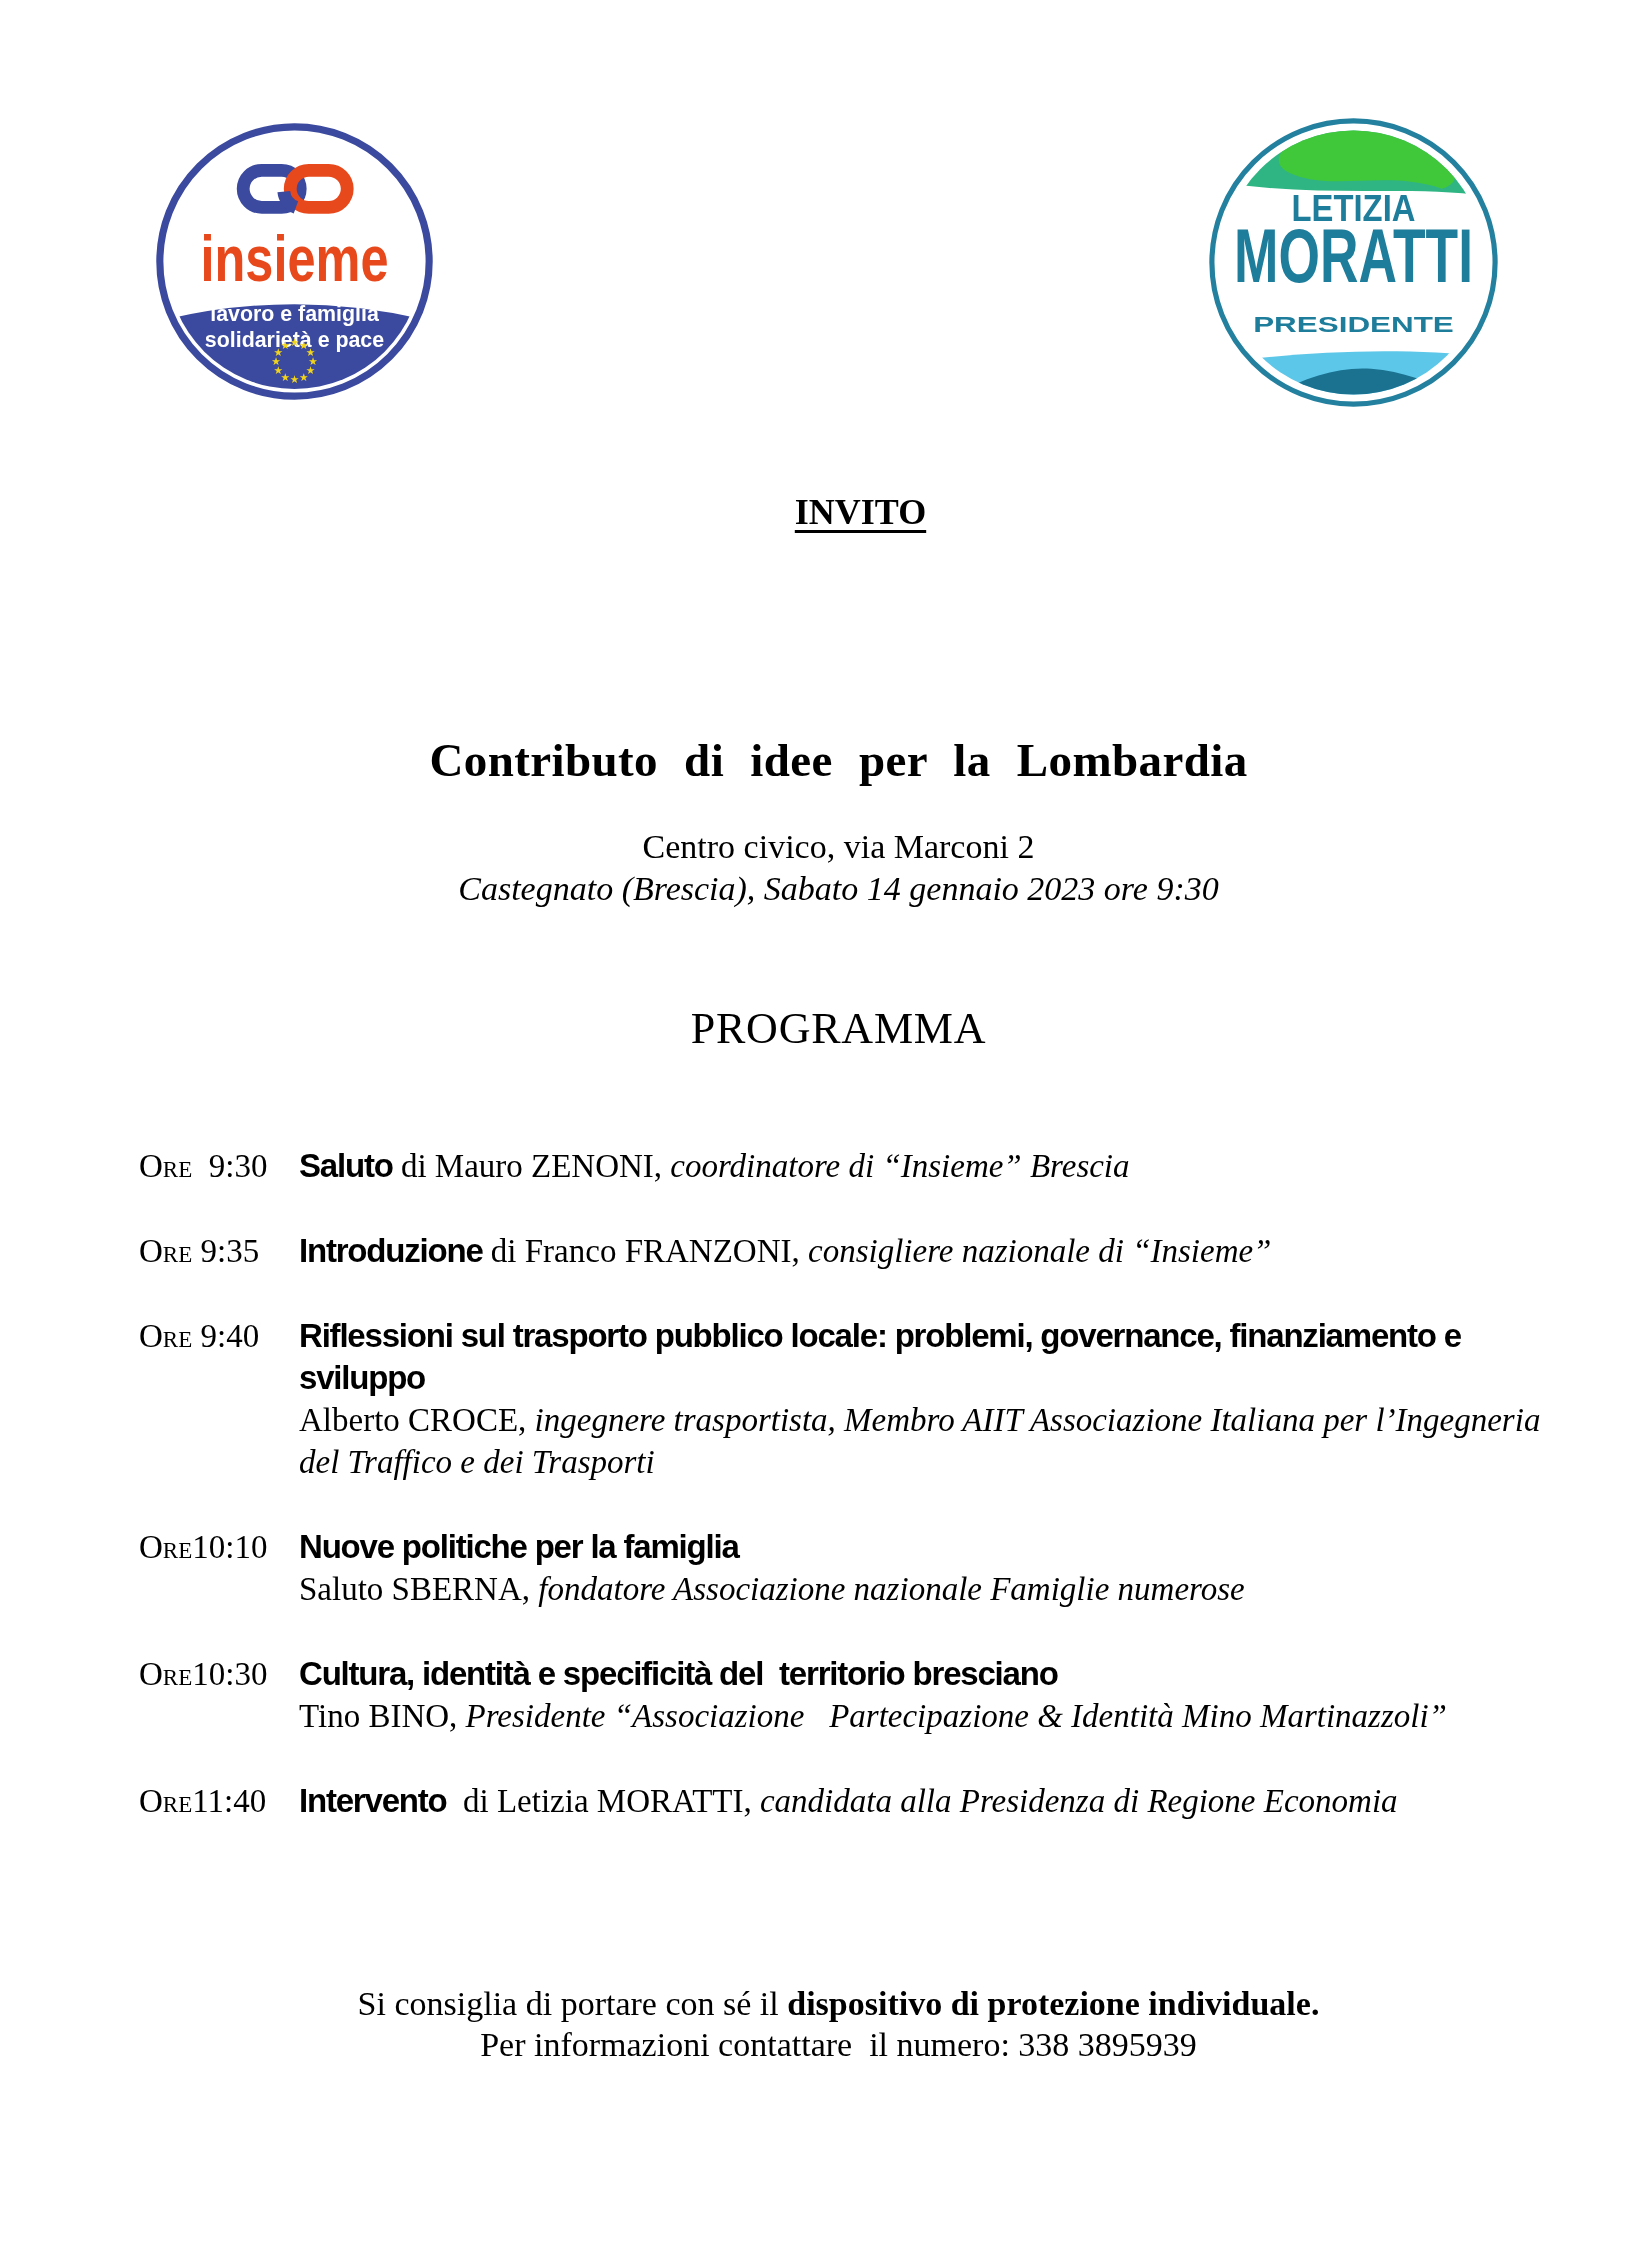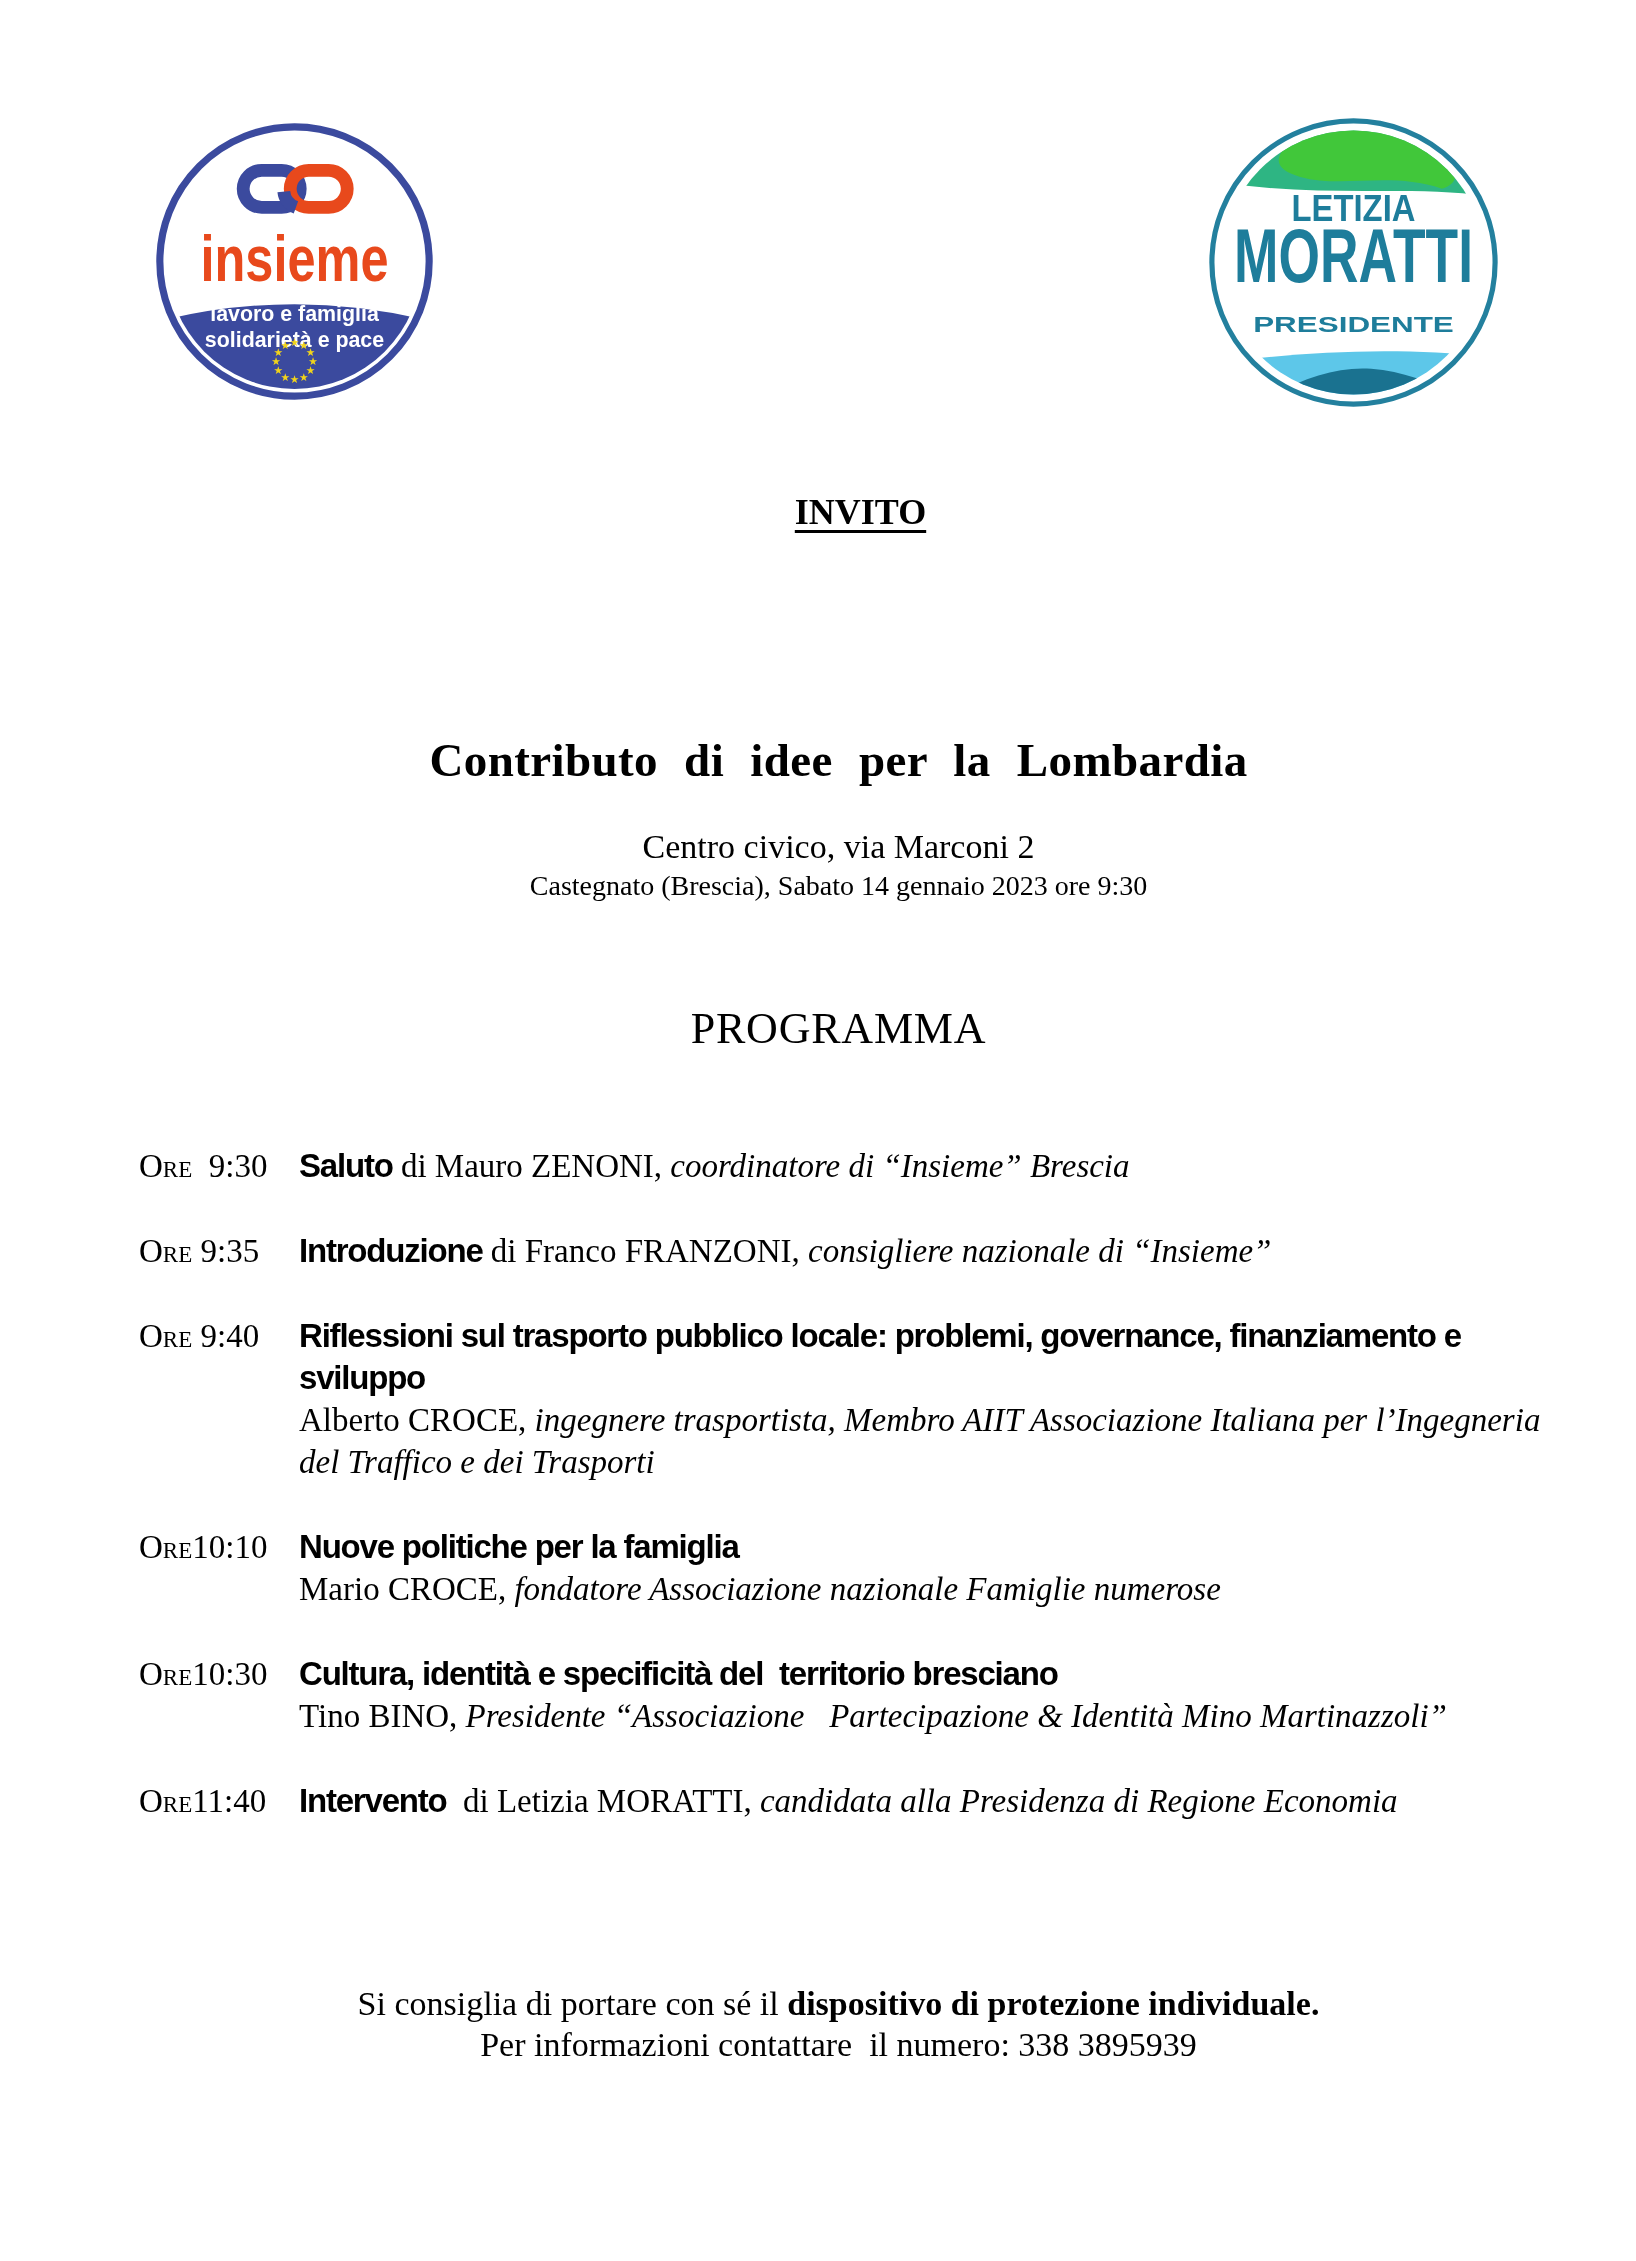--- a/index.html
+++ b/index.html
@@ -11,21 +11,21 @@
 
   
   .logo-insieme{position:absolute;left:152px;top:119px;width:285px;height:285px;}
   .logo-moratti{position:absolute;left:1206px;top:115px;width:295px;height:295px;}
 
   
   .invito{top:491px;font-size:36px;font-weight:700;}
   .invito span{text-decoration:underline;text-decoration-thickness:2.5px;text-underline-offset:5.7px;margin-left:44px;}
   .event-title{top:733px;font-size:47px;font-weight:700;word-spacing:14px;letter-spacing:0.4px;}
   .venue{top:828px;font-size:34px;}
-  .dateline{top:870px;font-size:28px;}
+  .dateline{top:870px;font-size:34px;font-style:italic;}
   .programma{top:1003px;font-size:44px;letter-spacing:0.8px;}
 
   
   .program-list{position:absolute;left:139px;top:1145px;width:1402px;}
   .program-item{position:relative;padding-left:160px;margin-bottom:43px;font-size:33px;line-height:42px;}
   .program-time{position:absolute;left:0;top:0;font-variant:small-caps;white-space:pre;}
   .run{white-space:pre-wrap;}
   .ttl{font-family:"Liberation Sans",sans-serif;font-weight:700;letter-spacing:-1.2px;white-space:pre-wrap;}
   .it{font-style:italic;}
 
@@ -111,21 +111,21 @@
 
     <div class="program-item">
       <span class="program-time">Ore 9:40</span>
       <div><b class="ttl">Riflessioni sul trasporto pubblico locale: problemi, governance, finanziamento e sviluppo</b></div>
       <div><span class="run">Alberto CROCE, </span><span class="run it">ingegnere trasportista, Membro AIIT Associazione Italiana per l’Ingegneria  del Traffico e dei Trasporti</span></div>
     </div>
 
     <div class="program-item">
       <span class="program-time">Ore10:10</span>
       <div><b class="ttl">Nuove politiche per la famiglia</b></div>
-      <div><span class="run">Mario CROCE, </span><span class="run it">fondatore Associazione nazionale Famiglie numerose</span></div>
+      <div><span class="run">Saluto SBERNA, </span><span class="run it">fondatore Associazione nazionale Famiglie numerose</span></div>
     </div>
 
     <div class="program-item">
       <span class="program-time">Ore10:30</span>
       <div><b class="ttl">Cultura, identità e specificità del  territorio bresciano</b></div>
       <div><span class="run">Tino BINO, </span><span class="run it">Presidente “Associazione   Partecipazione &amp; Identità Mino Martinazzoli”</span></div>
     </div>
 
 
     <div class="program-item">

